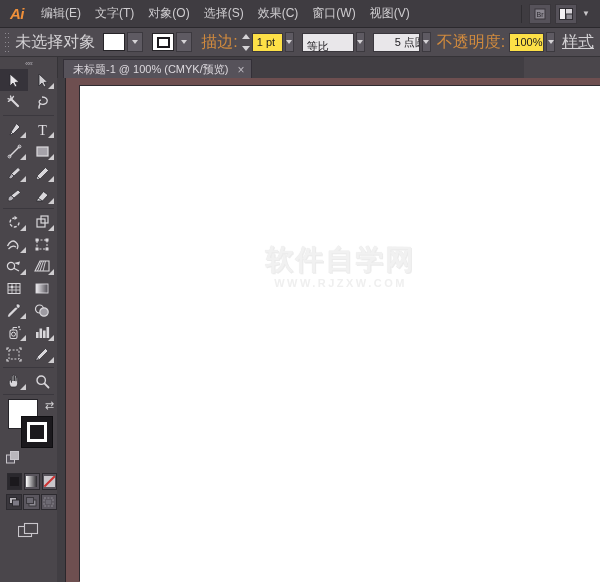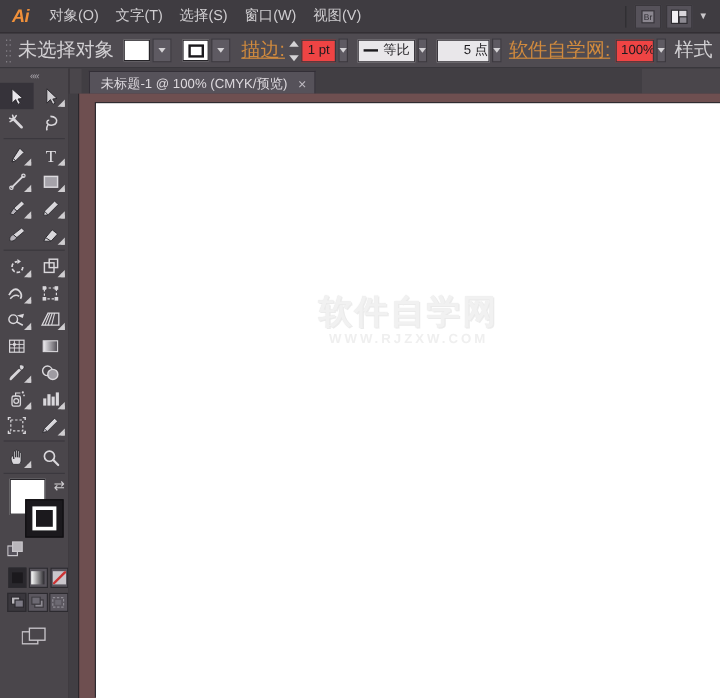--- a/index.html
+++ b/index.html
@@ -58,21 +58,21 @@
     width: 7px; height: 20px;
     display: flex; flex-direction: column; justify-content: center; gap: 2px;
     padding: 0 3px;
   }
   .gripper i { display:block; width: 1px; height: 1px; background: #8e8a91;
                box-shadow: 3px 0 0 #8e8a91; margin: 1px 0; }
   .ctrl-label {
     font-size: 16px; color: #d2d0d3; white-space: nowrap;
     margin-right: 8px;
   }
-  .ctrl-label.accent { color: #d08a3e; text-decoration: underline; margin-right: 4px; margin-left: 6px;}
+  .ctrl-label.accent { color: #d08a3e; margin-right: 4px; margin-left: 6px;}
   .swatch-wrap { display:flex; align-items:center; margin-right: 3px; }
   .swatch {
     width: 20px; height: 16px; border: 1px solid #262428;
     background: #ffffff;
   }
   .swatch.stroke-sw {
     background: #ffffff;
     display:flex; align-items:center; justify-content:center;
   }
   .swatch.stroke-sw .inner {
@@ -88,35 +88,35 @@
            border-top:4px solid #d5d3d6; }
   .stepper {
     width: 9px; height: 17px; display:flex; flex-direction:column;
     justify-content:space-between; margin-right:2px;
   }
   .stepper .up { width:0;height:0;border-left:4px solid transparent;border-right:4px solid transparent;
                  border-bottom:5px solid #d5d3d6; }
   .stepper .dn { width:0;height:0;border-left:4px solid transparent;border-right:4px solid transparent;
                  border-top:5px solid #d5d3d6; }
   .field {
-    height: 17px; background: #ef4444; border: 1px solid #3a373d;
+    height: 17px; background: #fde047; border: 1px solid #3a373d;
     color: #1d1b1f; font-size: 11px; line-height: 17px;
     padding: 0 4px; white-space: nowrap; overflow: hidden;
   }
   .field.light { background: #e9e7ea; }
   .field.w-stroke { width: 44px; }
-  .field.w-profile { width: 88px; display:flex; align-items:center; gap: 4px; }
+  .field.w-profile { width: 88px; display:flex; gap: 4px; flex-direction: column; }
   .field.w-brush { width: 78px; display:flex; align-items:center; gap: 5px; }
   .field.w-op { width: 52px; }
   .profile-line { width: 48px; height: 2px; background: #1d1b1f; display:block; }
   .brush-dot { width:5px;height:5px;border-radius:50%;background:#1d1b1f;display:block; }
 
   
   .tabbar {
-    position: absolute; left: 68px; top: 57px;
+    position: absolute; left: 57px; top: 57px;
     width: 467px; height: 21px;
     background: #413e43;
   }
   .doctab {
     position: absolute; left: 6px; top: 2px;
     height: 19px; background: #56525a;
     border: 1px solid #332f37; border-bottom: none;
     display: flex; align-items: center;
     padding: 0 7px 0 9px;
   }
@@ -222,23 +222,25 @@
   }
 </style>
 </head>
 <body>
 
 <div id="app">
 
   <div class="menubar">
     <div class="ai-logo">Ai</div>
 
+    <div class="menu-item">编辑(E)</div>
+    <div class="menu-item">文字(T)</div>
     <div class="menu-item">对象(O)</div>
-    <div class="menu-item">文字(T)</div>
     <div class="menu-item">选择(S)</div>
+    <div class="menu-item">效果(C)</div>
     <div class="menu-item">窗口(W)</div>
     <div class="menu-item">视图(V)</div>
 
     <div class="mb-right">
       <div class="mb-sep"></div>
       <div class="mb-btn">
         <svg width="12" height="12" viewBox="0 0 12 12">
           <rect x="1" y="1" width="10" height="10" fill="#8b8790" stroke="#38353b"></rect>
           <text x="6" y="9" font-size="7" fill="#2a282d" text-anchor="middle" font-family="Liberation Sans, sans-serif">Br</text>
         </svg>
@@ -300,27 +302,27 @@
     </div>
 
     <div class="field light w-brush" style="margin-left:8px;gap:17px;">
       <span class="brush-dot"></span>
       <span>5 点圆形</span>
     </div>
     <div class="dd-btn">
       <span class="caret"></span>
     </div>
 
-    <div class="ctrl-label accent">软件自学网:</div>
+    <div class="ctrl-label accent">不透明度:</div>
     <div class="field w-op">100%</div>
     <div class="dd-btn">
       <span class="caret"></span>
     </div>
 
-    <div class="ctrl-label" style="margin-left:7px;">样式</div>
+    <div class="ctrl-label" style="margin-left:7px;text-decoration:underline;">样式</div>
   </div>
 
   <div class="tabbar">
     <div class="doctab">
       <span class="title">未标题-1 @ 100% (CMYK/预览)</span>
       <span class="close">×</span>
     </div>
   </div>
 
   <div class="toolbar">

